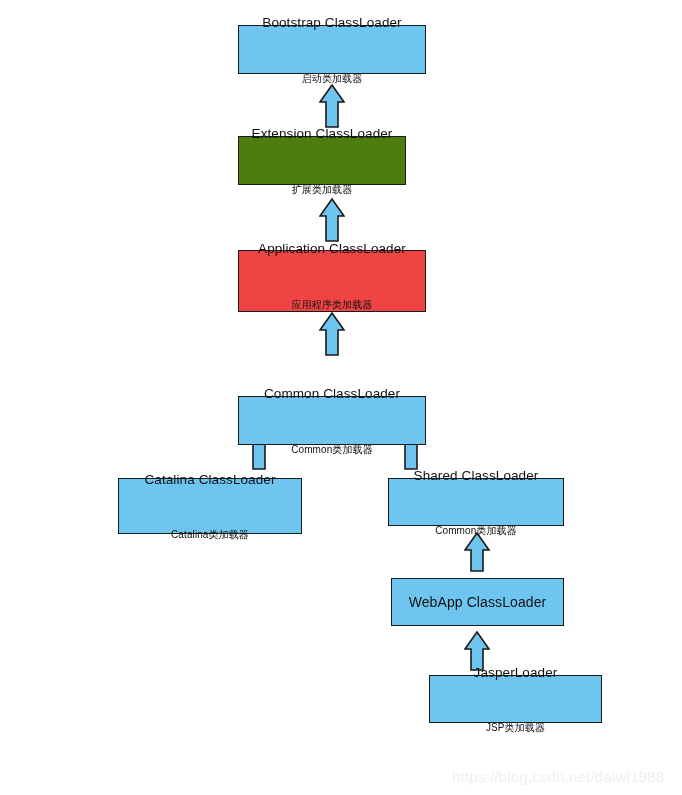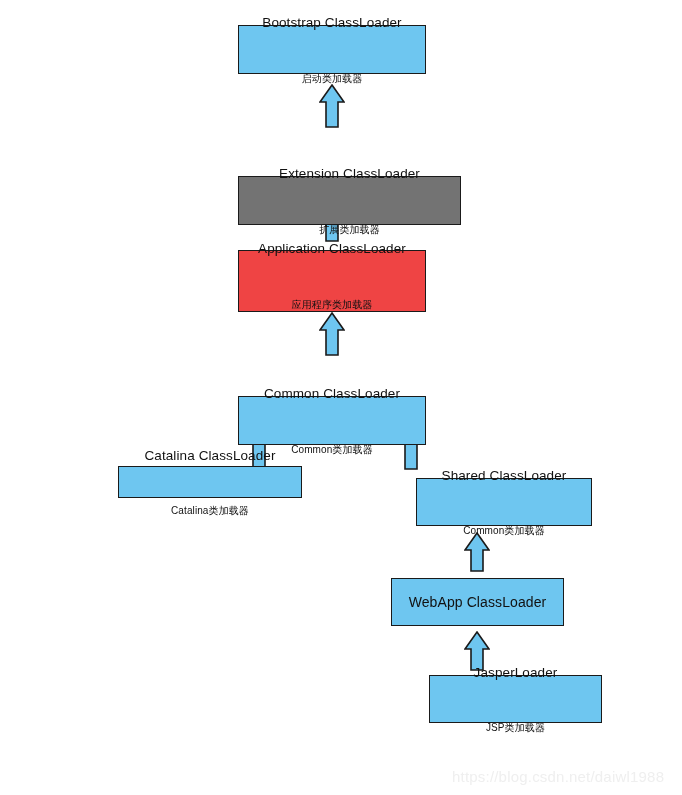--- a/index.html
+++ b/index.html
@@ -85,37 +85,37 @@
     <div class="arrow" style="left: 464px; top: 532px; width: 26px; height: 40px;"><svg width="26" height="40" viewBox="0 0 26 40">
         <polygon points="13,1 25,18 19,18 19,39 7,39 7,18 1,18" fill="#6ec6f0" stroke="#1a1a1a" stroke-width="1.6" stroke-linejoin="miter"></polygon>
       </svg></div>
     <div class="arrow" style="left: 464px; top: 631px; width: 26px; height: 40px;"><svg width="26" height="40" viewBox="0 0 26 40">
         <polygon points="13,1 25,18 19,18 19,39 7,39 7,18 1,18" fill="#6ec6f0" stroke="#1a1a1a" stroke-width="1.6" stroke-linejoin="miter"></polygon>
       </svg></div>
     <div class="node" style="left: 238px; top: 25px; width: 188px; height: 49px; background: rgb(110, 198, 240); border-color: rgb(26, 26, 26);">
       <div class="line-en">Bootstrap ClassLoader</div>
       <div class="line-cn">启动类加载器</div>
     </div>
-    <div class="node" style="left: 238px; top: 136px; width: 223px; height: 49px; background: #737373; border-color: rgb(26, 26, 26); margin-top: 40px;">
+    <div class="node" style="left: 238px; top: 136px; width: 168px; height: 49px; background: #4d7c0f; border-color: rgb(26, 26, 26);">
       <div class="line-en">Extension ClassLoader</div>
       <div class="line-cn">扩展类加载器</div>
     </div>
     <div class="node" style="left: 238px; top: 250px; width: 188px; height: 62px; background: #ef4444; border-color: rgb(26, 26, 26); justify-content: flex-end;">
       <div class="line-en">Application ClassLoader</div>
       <div class="line-cn">应用程序类加载器</div>
     </div>
     <div class="node" style="left: 238px; top: 364px; width: 188px; height: 49px; background: rgb(110, 198, 240); border-color: rgb(26, 26, 26); margin-top: 32px;">
       <div class="line-en">Common ClassLoader</div>
       <div class="line-cn">Common类加载器</div>
     </div>
-    <div class="node" style="left: 118px; top: 466px; width: 184px; height: 32px; background: rgb(110, 198, 240); border-color: rgb(26, 26, 26); align-items: center;">
+    <div class="node" style="left: 118px; top: 478px; width: 184px; height: 56px; background: rgb(110, 198, 240); border-color: rgb(26, 26, 26); align-items: center;">
       <div class="line-en">Catalina ClassLoader</div>
       <div class="line-cn">Catalina类加载器</div>
     </div>
-    <div class="node" style="left: 388px; top: 478px; width: 176px; height: 48px; background: rgb(110, 198, 240); border-color: rgb(26, 26, 26); margin-left: 28px;">
+    <div class="node" style="left: 388px; top: 478px; width: 176px; height: 48px; background: rgb(110, 198, 240); border-color: rgb(26, 26, 26);">
       <div class="line-en">Shared ClassLoader</div>
       <div class="line-cn">Common类加载器</div>
     </div>
     <div class="node single" style="left: 391px; top: 578px; width: 173px; height: 48px; background: rgb(110, 198, 240); border-color: rgb(26, 26, 26);">
       <div class="line-en">WebApp ClassLoader</div>
     </div>
     <div class="node" style="left: 391px; top: 675px; width: 173px; height: 48px; background: rgb(110, 198, 240); border-color: rgb(26, 26, 26); margin-left: 38px;">
       <div class="line-en">JasperLoader</div>
       <div class="line-cn">JSP类加载器</div>
     </div>

